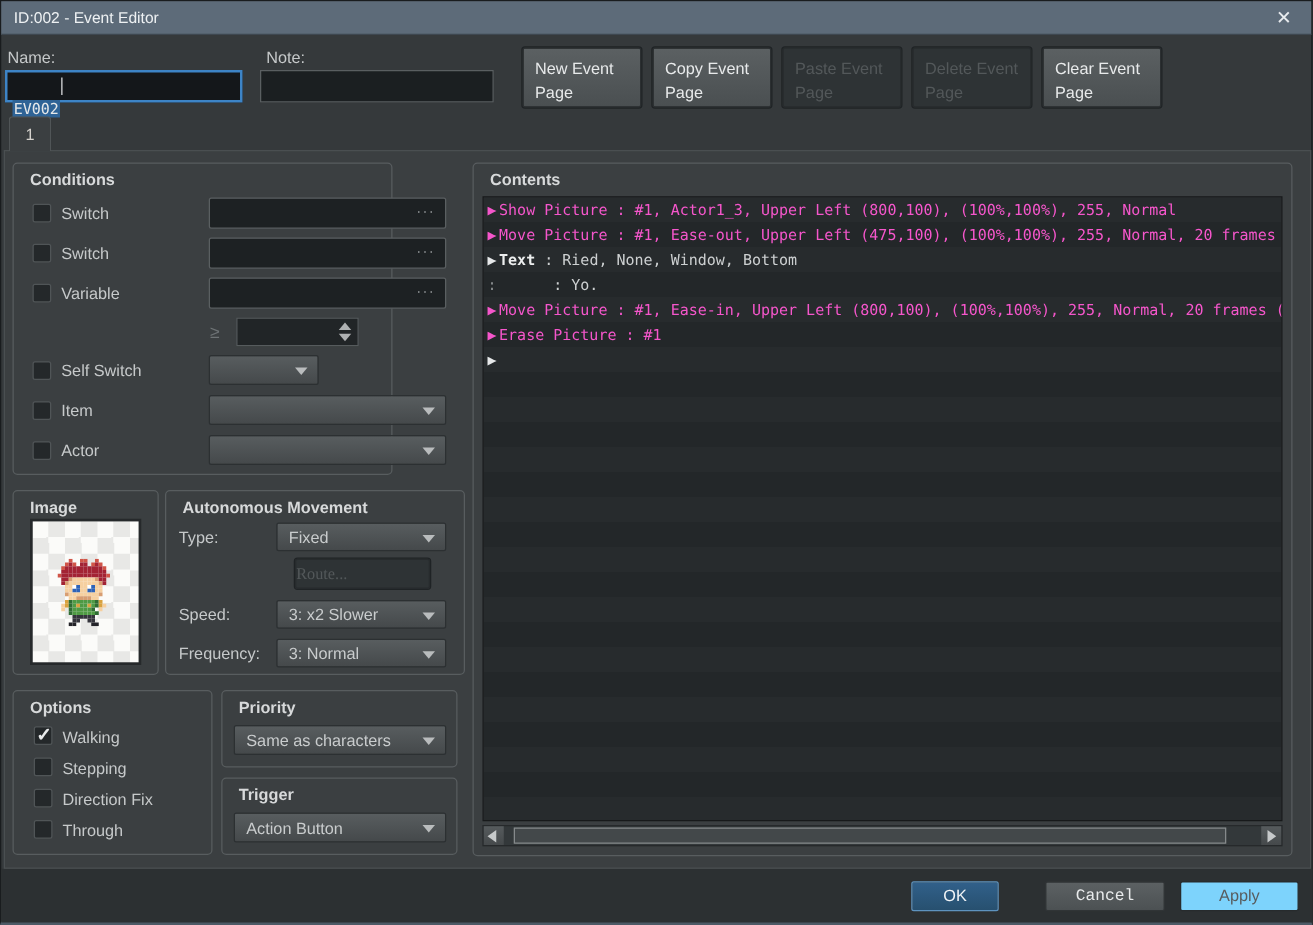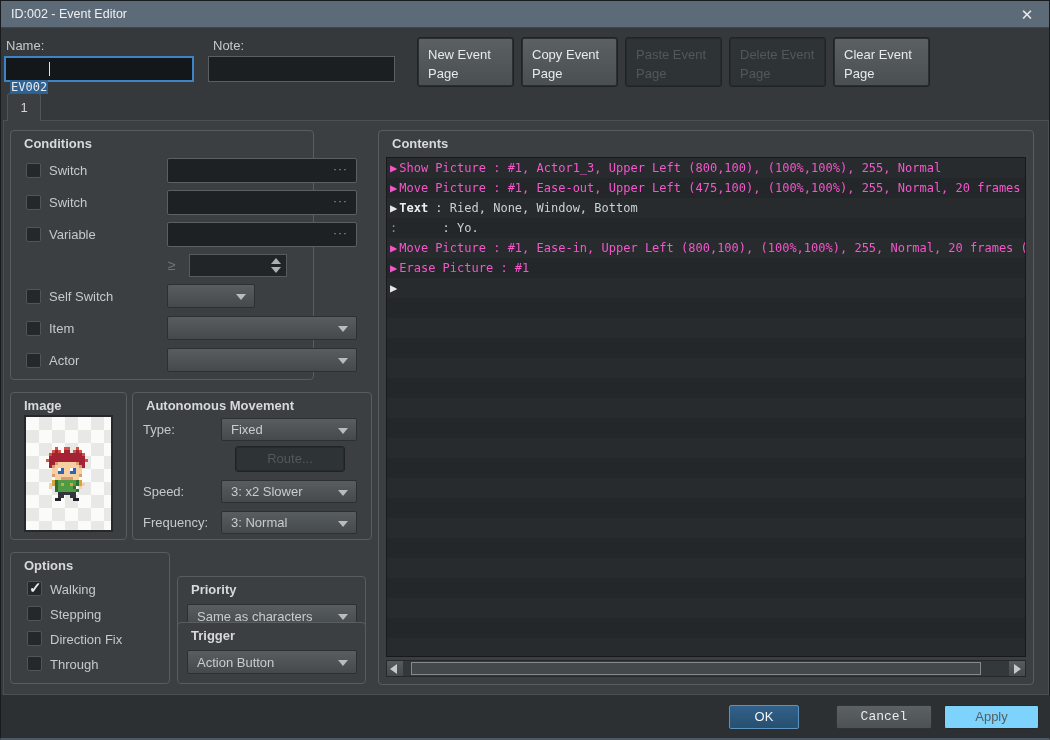--- a/index.html
+++ b/index.html
@@ -391,21 +391,21 @@
       </div>
     </div>
 
     <div class="group" style="left:128px;top:271px;width:240px;height:148px;padding-left:44px;">
       <span class="gtitle">Autonomous Movement</span>
       <span class="lbl" style="left:10px;top:29px;">Type:</span>
       <div class="combo" style="left:88px;top:25px;width:136px;height:23px;">
         <span>Fixed</span>
         <span class="arr"></span>
       </div>
-      <button class="pagebtn disabled" style="position:absolute;left:103px;top:54px;width:108px;height:24px;padding:0;text-align:center;line-height:22px;">Route...</button>
+      <button class="pagebtn disabled" style="position:absolute;left:103px;top:54px;width:108px;height:24px;padding:0;text-align:left;line-height:22px;font-family:Liberation Serif, serif;">Route...</button>
       <span class="lbl" style="left:10px;top:91px;">Speed:</span>
       <div class="combo" style="left:88px;top:87px;width:136px;height:23px;">
         <span>3: x2 Slower</span>
         <span class="arr"></span>
       </div>
       <span class="lbl" style="left:10px;top:122px;">Frequency:</span>
       <div class="combo" style="left:88px;top:118px;width:136px;height:23px;">
         <span>3: Normal</span>
         <span class="arr"></span>
       </div>
@@ -416,21 +416,21 @@
       <div class="checkbox checked" style="left:16px;top:28px;"></div>
       <span class="lbl" style="left:39px;top:29px;">Walking</span>
       <div class="checkbox" style="left:16px;top:53px;"></div>
       <span class="lbl" style="left:39px;top:54px;">Stepping</span>
       <div class="checkbox" style="left:16px;top:78px;"></div>
       <span class="lbl" style="left:39px;top:79px;">Direction Fix</span>
       <div class="checkbox" style="left:16px;top:103px;"></div>
       <span class="lbl" style="left:39px;top:104px;">Through</span>
     </div>
 
-    <div class="group" style="left:173px;top:431px;width:189px;height:62px;margin-top:24px;">
+    <div class="group" style="left:173px;top:431px;width:189px;height:62px;">
       <span class="gtitle">Priority</span>
       <div class="combo" style="left:9px;top:27px;width:170px;height:24px;">
         <span>Same as characters</span>
         <span class="arr"></span>
       </div>
     </div>
 
     <div class="group" style="left:173px;top:501px;width:189px;height:62px;">
       <span class="gtitle">Trigger</span>
       <div class="combo" style="left:9px;top:27px;width:170px;height:24px;">

